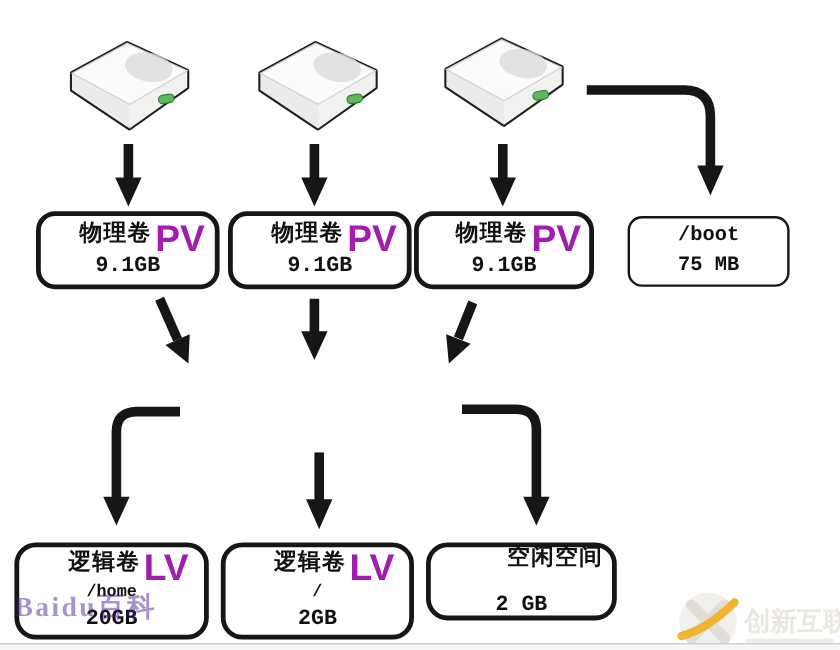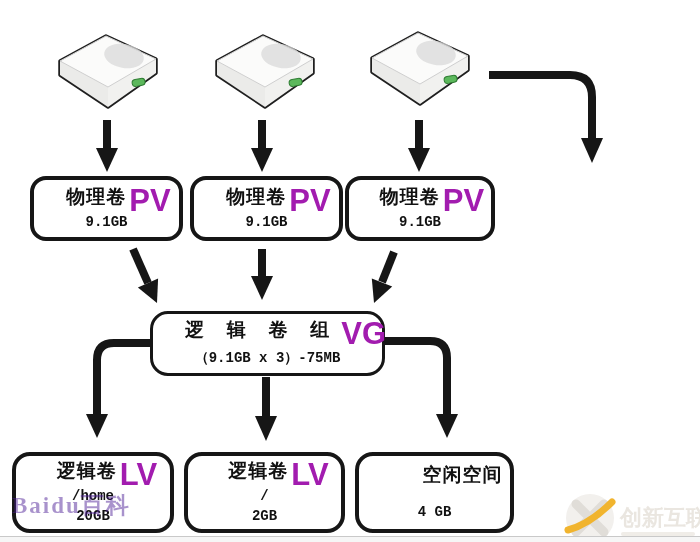--- a/index.html
+++ b/index.html
@@ -18,21 +18,21 @@
   .box.med{border-width:3px;border-radius:18px;}
   .box.big{border-radius:18px;}
   .line1{display:flex;align-items:flex-start;line-height:1.05;white-space:nowrap;}
   .zh{font-size:19px;color:#111111;font-weight:600;letter-spacing:1px;}
   .zh.spread{letter-spacing:9px;}
   .tag{
     font-family:"Liberation Sans","DejaVu Sans",sans-serif;
     font-weight:700;font-size:31px;color:#a21caf;line-height:.9;margin-left:3px;
   }
   .mono{font-family:"Liberation Mono","DejaVu Sans Mono",monospace;font-weight:700;color:#111111;}
-  .size{font-size:14px;}
+  .size{font-size:18px;}
   .mount{font-size:14px;line-height:1.0;min-height:19px;margin-top:1px;}
   .pv .line1{transform:translateX(12px);}
   .lv .line1{transform:translateX(14px);}
   .free-box .line1{transform:translateX(28px);}
   .vg-box .line1{transform:translateX(18px);margin-bottom:2px;}
   .boot-box .mono{font-size:17px;line-height:1.45;}
   .wm{
     position:absolute;left:12px;top:490px;z-index:6;
     font-size:23px;font-weight:700;letter-spacing:2px;
     color:#4c1d95;opacity:.48;
@@ -121,51 +121,48 @@
     <div class="mono size">9.1GB</div>
   </div>
   <div class="box pv" style="left:345px;top:176px;width:150px;height:65px">
     <div class="line1">
       <span class="zh">物理卷</span>
       <span class="tag">PV</span>
     </div>
     <div class="mono size">9.1GB</div>
   </div>
 
+  <div class="box thin boot-box" style="left:523px;top:180px;width:135px;height:59px">
+    <div class="mono">/boot</div>
+    <div class="mono">75 MB</div>
+  </div>
 
-  <div class="box med vg-box" style="left:150px;top:311px;width:235px;height:65px">
-    <div class="line1">
-      <span class="zh spread">逻 辑 卷 组</span>
-      <span class="tag">VG</span>
-    </div>
-    <div class="mono size">（9.1GB x 3）-75MB</div>
-  </div>
 
   <div class="box big lv" style="left:12px;top:452px;width:162px;height:81px">
     <div class="line1">
       <span class="zh">逻辑卷</span>
       <span class="tag">LV</span>
     </div>
     <div class="mono mount">/home</div>
     <div class="mono size">20GB</div>
   </div>
   <div class="box big lv" style="left:184px;top:452px;width:161px;height:81px">
     <div class="line1">
       <span class="zh">逻辑卷</span>
       <span class="tag">LV</span>
     </div>
     <div class="mono mount">/</div>
     <div class="mono size">2GB</div>
   </div>
-  <div class="box big free-box" style="left:355px;top:452px;width:159px;height:81px">
+  <div class="box big free-box" style="left:355px;top:452px;width:159px;height:65px">
     <div class="line1">
       <span class="zh">空闲空间</span>
     </div>
     <div class="mono mount"></div>
-    <div class="mono size">4 GB</div>
+    <div class="mono size">2 GB</div>
   </div>
 
   <div class="wm">Baidu百科</div>
 
   <div class="logo">
     <svg width="140" height="50" viewBox="0 0 140 50">
       <circle cx="30" cy="26" r="24" fill="#f2f0ed"></circle>
       <path d="M16 12 L44 40 M44 12 L16 40" stroke="#e0ddd8" stroke-width="9" stroke-linecap="round" fill="none"></path>
       <path d="M8 38 Q30 32 52 10" stroke="#f1b42e" stroke-width="7" stroke-linecap="round" fill="none"></path>
       <text x="60" y="33" font-family="Liberation Sans, DejaVu Sans, sans-serif" font-size="22" font-weight="bold" fill="#eae6e0">创新互联</text>

